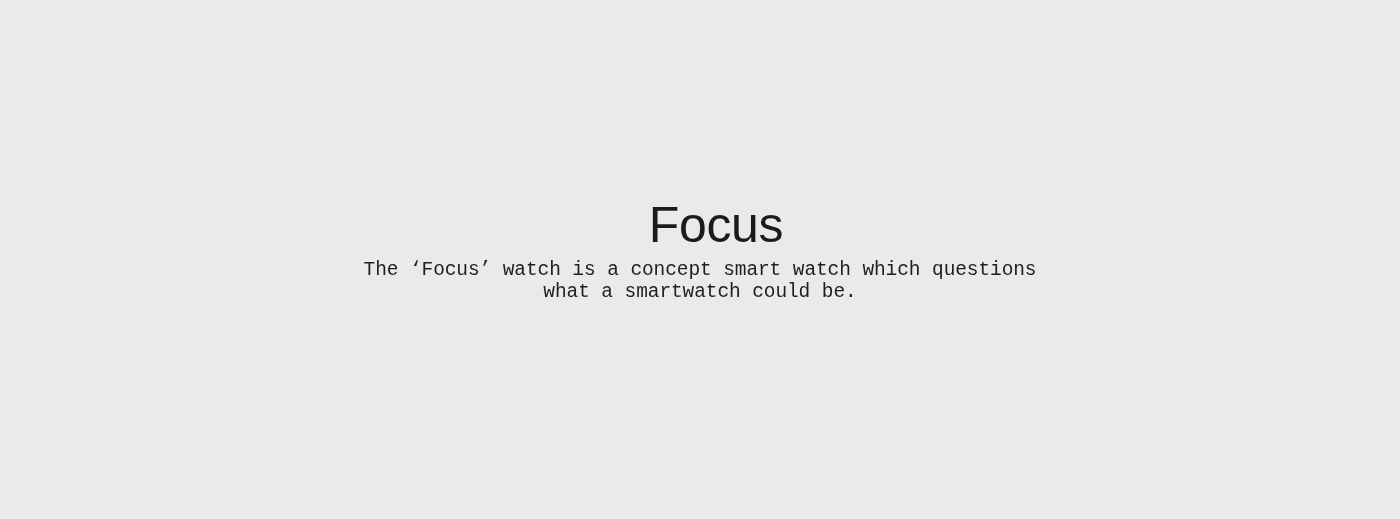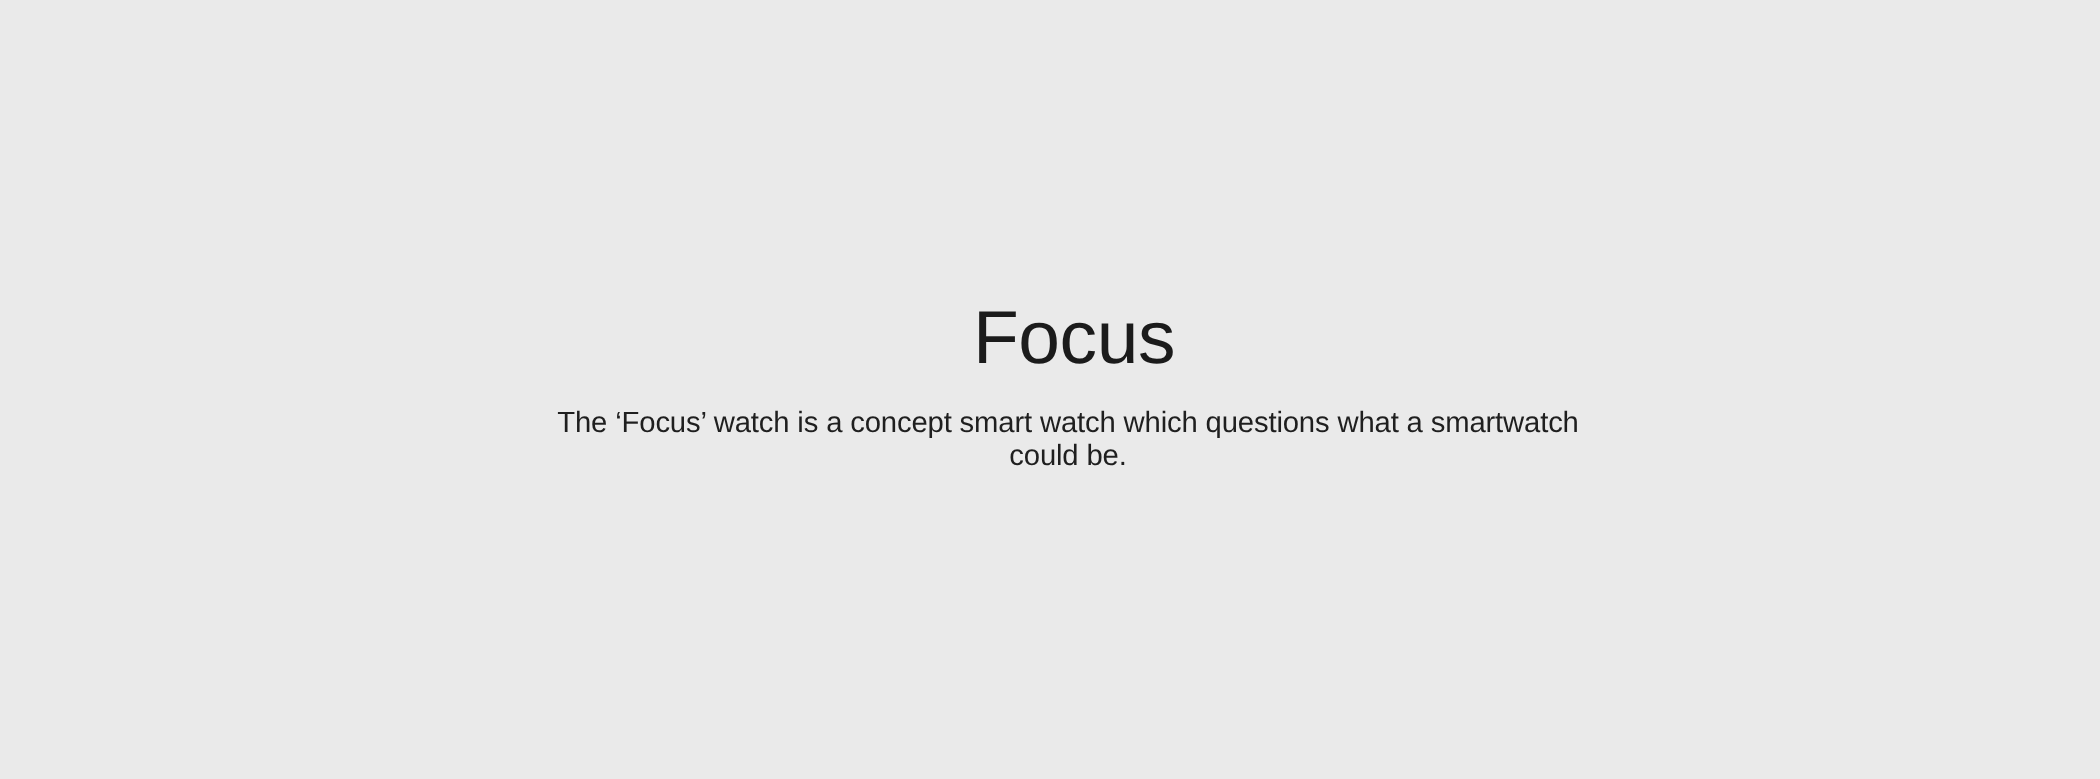--- a/index.html
+++ b/index.html
@@ -46,33 +46,33 @@
     font-size: 50px;
     line-height: 62px;
     font-weight: 500;
     letter-spacing: -0.3px;
     color: #1b1b1b;
     font-family: "Liberation Sans", sans-serif;
     white-space: nowrap;
   }
 
   #project-description {
-    margin: 12px;
+    margin: 0;
     padding: 0;
     position: absolute;
     top: 259px;
     left: 340px;
     width: 720px;
     text-align: center;
     font-size: 19.5px;
     line-height: 22px;
     font-weight: 400;
     letter-spacing: -0.1px;
     color: #1f1f1f;
-    font-family: Liberation Sans, sans-serif;
+    font-family: Liberation Mono, monospace;
   }
 </style>
 </head>
 <body>
 
 <div id="slide">
   <div id="content-block">
 
     <h1 id="project-title">Focus</h1>
 

